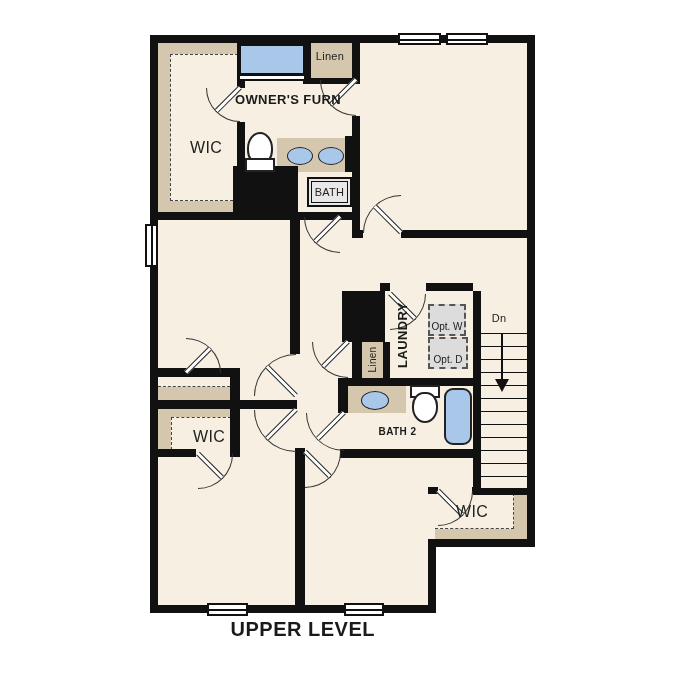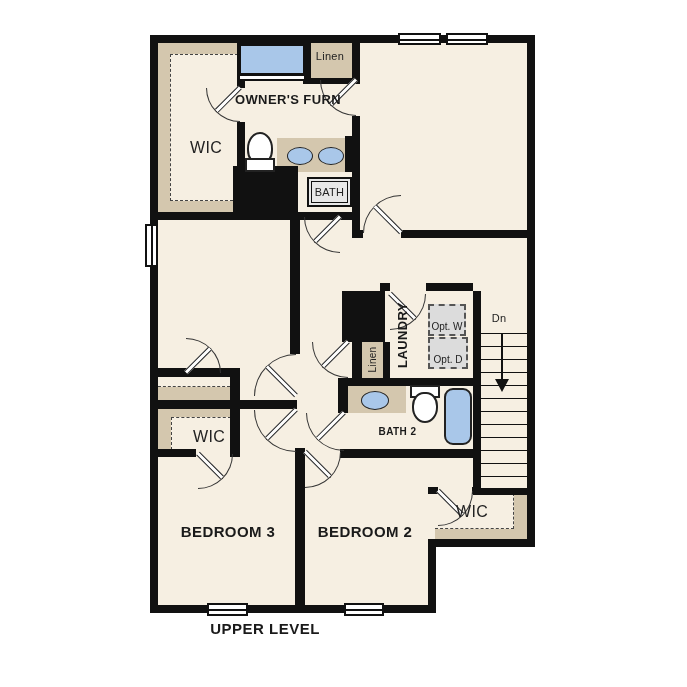--- a/index.html
+++ b/index.html
@@ -176,24 +176,22 @@
   <div class="arc arc-bl" style="left:306px;top:413px;width:38px;height:38px;"></div>
   <div class="leaf" style="left:344px;top:410px;width:37px;transform:rotate(135deg);"></div>
 
   <div class="arc arc-br" style="left:305px;top:452px;width:36px;height:36px;"></div>
   <div class="leaf" style="left:305px;top:449px;width:35px;transform:rotate(45deg);"></div>
 
   <div class="arc arc-br" style="left:438px;top:491px;width:35px;height:35px;"></div>
   <div class="leaf" style="left:438px;top:488px;width:34px;transform:rotate(45deg);"></div>
 
   <div class="label" style="left:232px;top:92px;width:112px;font-size:13px;">OWNER'S FURN</div>
-  <div class="label" style="left:159px;top:524px;width:138px;font-size:15px;">BEDROOM 3</div>
-  <div class="label" style="left:297px;top:524px;width:136px;font-size:15px;">BEDROOM 2</div>
   <div class="label" style="left:355px;top:424px;width:85px;font-size:10px;">BATH 2</div>
   <div class="slabel" style="left:186px;top:139px;width:40px;">WIC</div>
   <div class="slabel" style="left:189px;top:428px;width:40px;">WIC</div>
   <div class="slabel" style="left:452px;top:503px;width:40px;">WIC</div>
   <div class="slabel" style="left:308px;top:50px;width:44px;font-size:11px;">Linen</div>
   <div class="slabel vlabel" style="left:342px;top:354px;width:60px;font-size:10px;">Linen</div>
   <div class="label vlabel" style="left:353px;top:327px;width:100px;font-size:13px;">LAUNDRY</div>
-  <div class="label" style="left:155px;top:621px;width:220px;font-size:15px;text-align:center;letter-spacing:.5px;">UPPER LEVEL</div>
+  <div class="label" style="left:155px;top:621px;width:220px;font-size:20px;text-align:right;letter-spacing:.5px;">UPPER LEVEL</div>
 
 </div>
 
 </body></html>

